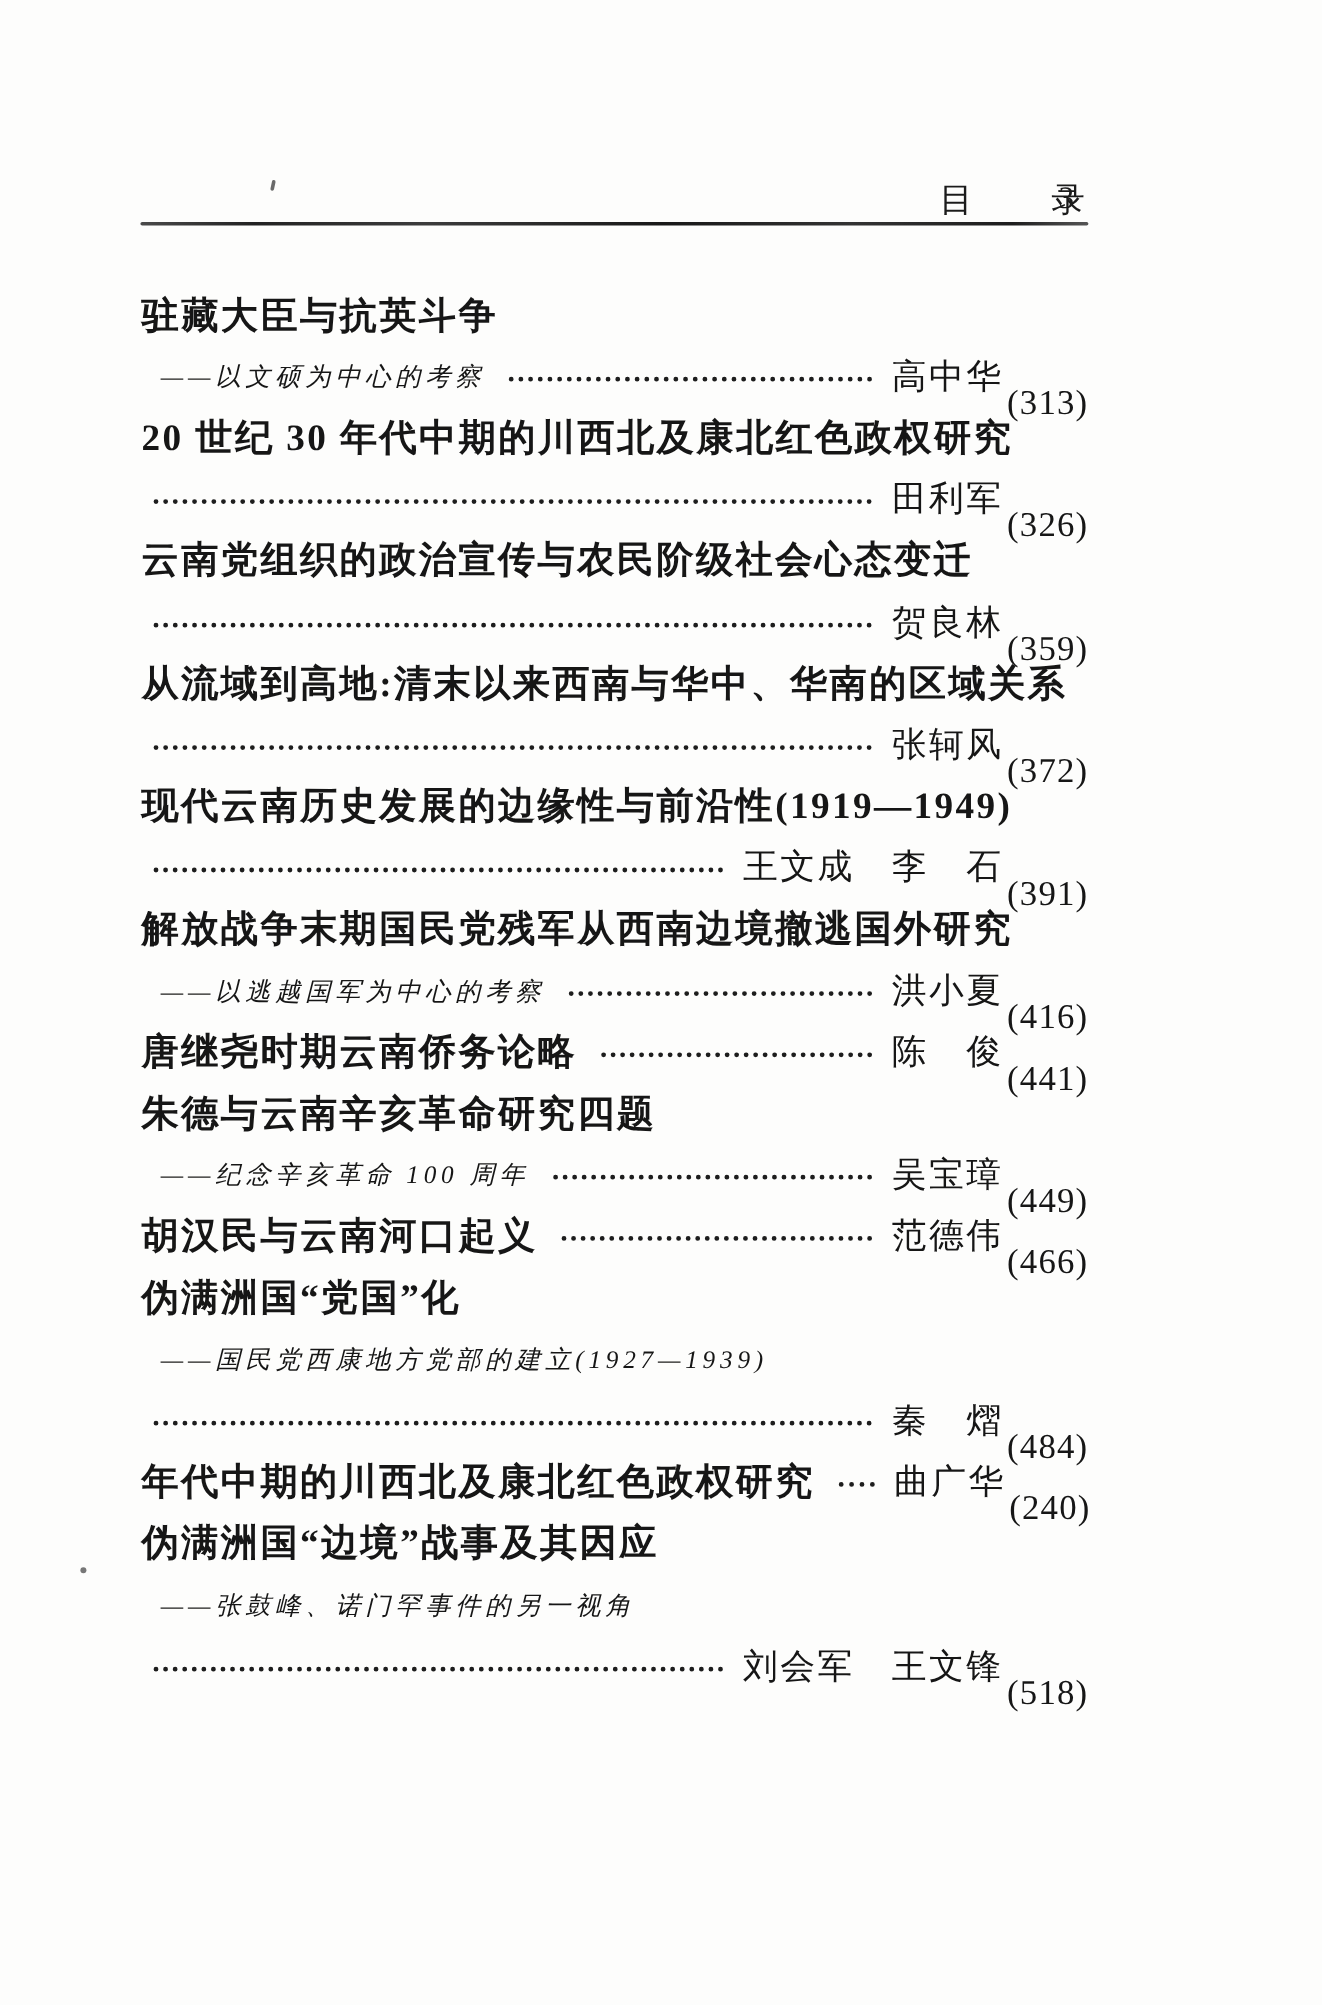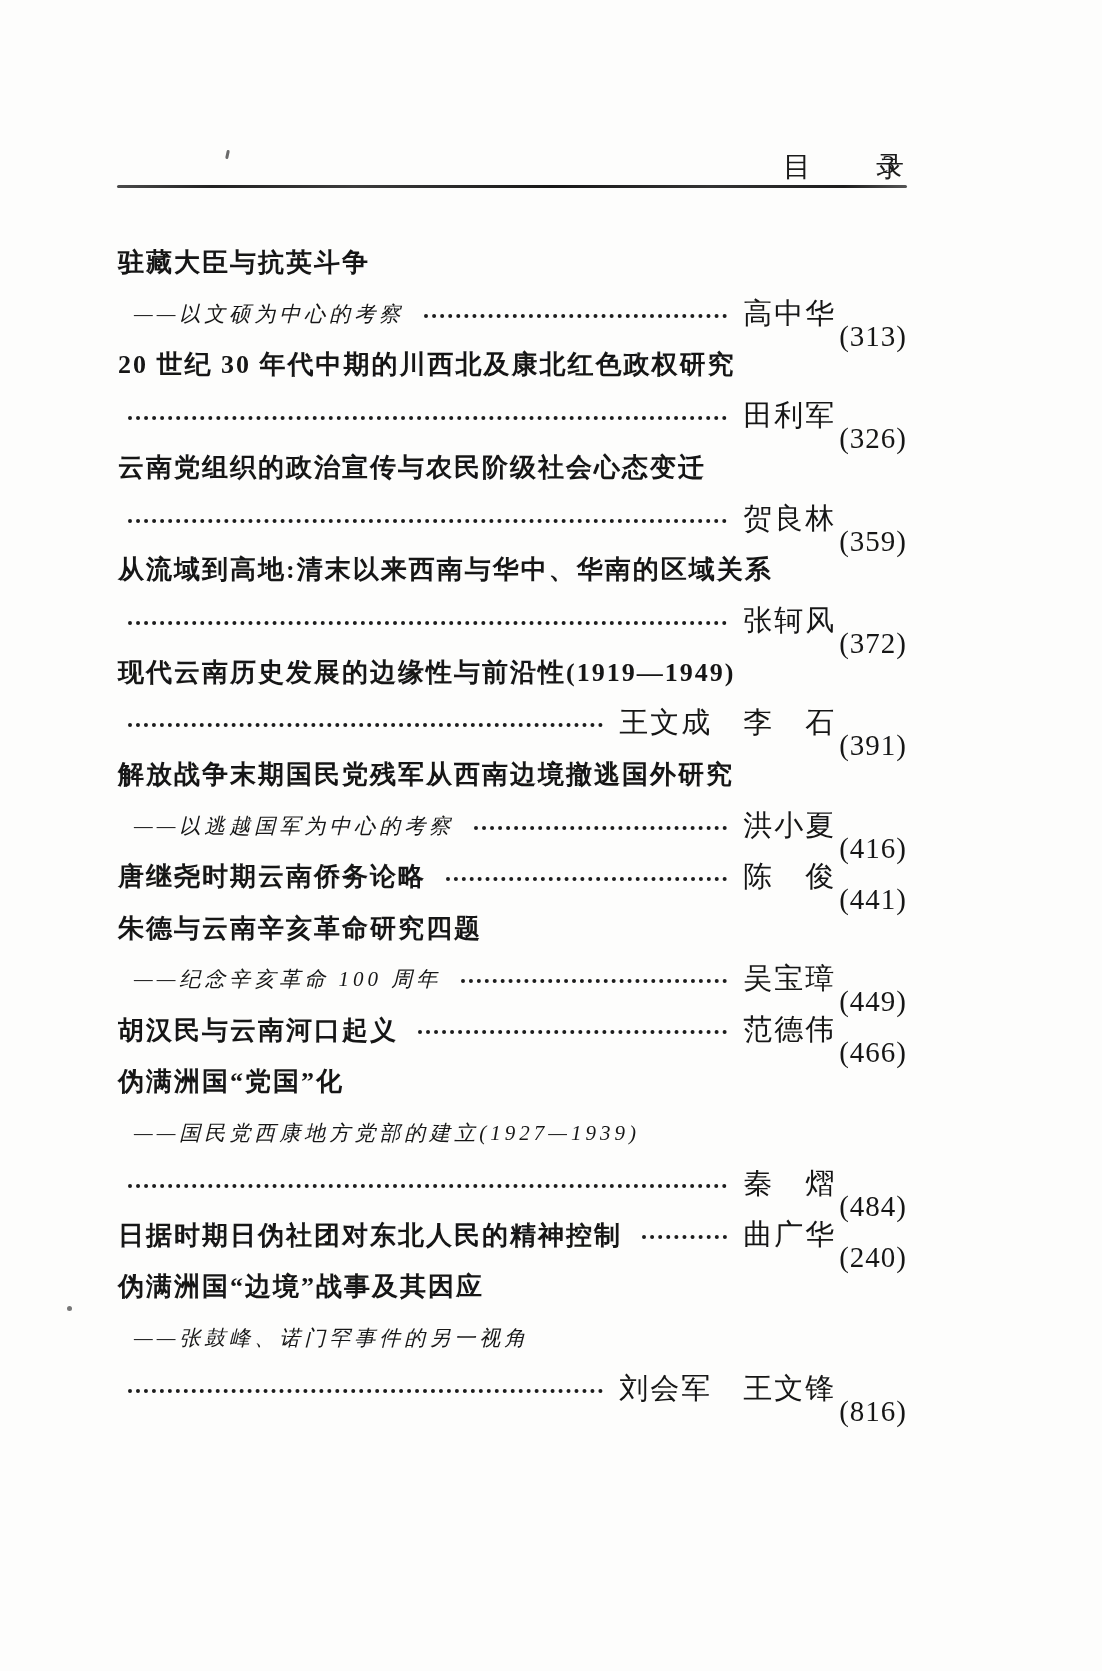--- a/index.html
+++ b/index.html
@@ -61,21 +61,21 @@
     left: 118px;
     width: 789px;
   }
   .row {
     height: 51.2px;
     display: flex;
     align-items: center;
     white-space: pre;
   }
   .title {
-    font-size: 26px;
+    font-size: 31px;
     font-weight: bold;
     letter-spacing: 2px;
     flex: 0 0 auto;
   }
   .subtitle {
     font-size: 21px;
     font-style: italic;
     letter-spacing: 4px;
     padding-left: 16px;
     flex: 0 0 auto;
@@ -150,22 +150,22 @@
       <div class="row kind-leader"><span class="leader"></span><span class="author">王文成　李　石</span><span class="pageno">(391)</span></div>
       <div class="row kind-title"><span class="title">解放战争末期国民党残军从西南边境撤逃国外研究</span></div>
       <div class="row kind-subtitle-leader"><span class="subtitle">——以逃越国军为中心的考察</span><span class="leader"></span><span class="author">洪小夏</span><span class="pageno">(416)</span></div>
       <div class="row kind-title-leader"><span class="title">唐继尧时期云南侨务论略</span><span class="leader"></span><span class="author">陈　俊</span><span class="pageno">(441)</span></div>
       <div class="row kind-title"><span class="title">朱德与云南辛亥革命研究四题</span></div>
       <div class="row kind-subtitle-leader"><span class="subtitle">——纪念辛亥革命 100 周年</span><span class="leader"></span><span class="author">吴宝璋</span><span class="pageno">(449)</span></div>
       <div class="row kind-title-leader"><span class="title">胡汉民与云南河口起义</span><span class="leader"></span><span class="author">范德伟</span><span class="pageno">(466)</span></div>
       <div class="row kind-title"><span class="title">伪满洲国“党国”化</span></div>
       <div class="row kind-subtitle"><span class="subtitle">——国民党西康地方党部的建立(1927—1939)</span></div>
       <div class="row kind-leader"><span class="leader"></span><span class="author">秦　熠</span><span class="pageno">(484)</span></div>
-      <div class="row kind-title-leader"><span class="title">日据时期日伪社团对东北人民的精神控制</span><span class="leader"></span><span class="author">曲广华</span><span class="pageno">(240)</span></div>
+      <div class="row kind-title-leader"><span class="title">年代中期的川西北及康北红色政权研究</span><span class="leader"></span><span class="author">曲广华</span><span class="pageno">(240)</span></div>
       <div class="row kind-title"><span class="title">伪满洲国“边境”战事及其因应</span></div>
       <div class="row kind-subtitle"><span class="subtitle">——张鼓峰、诺门罕事件的另一视角</span></div>
-      <div class="row kind-leader"><span class="leader"></span><span class="author">刘会军　王文锋</span><span class="pageno">(816)</span></div>
+      <div class="row kind-leader"><span class="leader"></span><span class="author">刘会军　王文锋</span><span class="pageno">(518)</span></div>
     </div>
 
   <div class="speck-a"></div>
   <div class="speck-b"></div>
 
 </div>
 
 </body></html>

